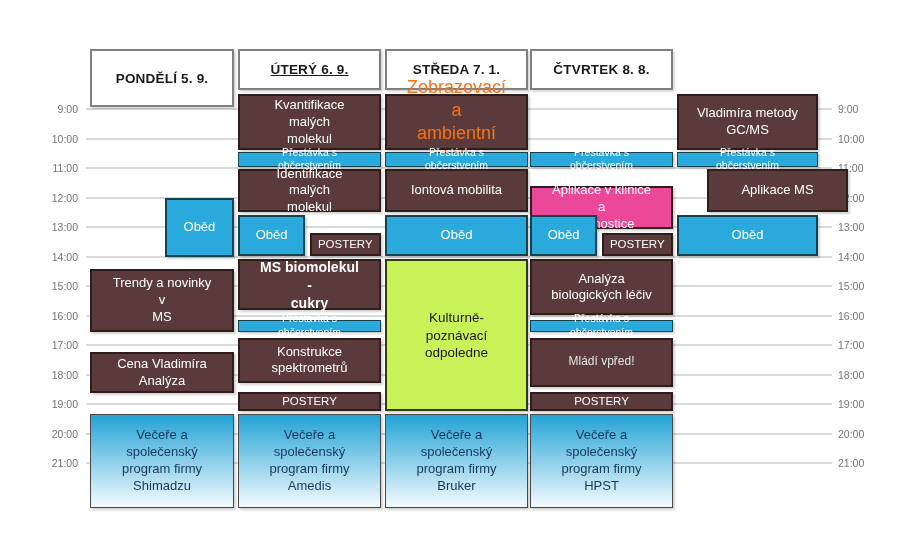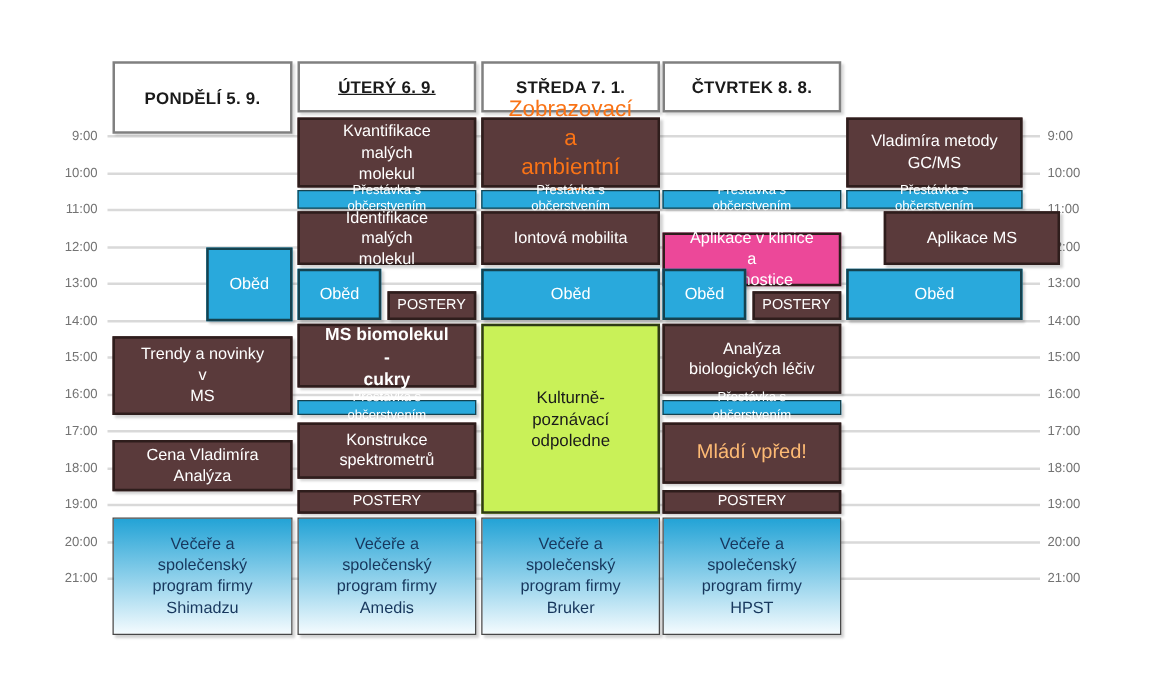--- a/index.html
+++ b/index.html
@@ -107,21 +107,21 @@
 program firmy
 Bruker</div>
     <div class="event" style="left: 530px; top: 151.775px; width: 143px; height: 14.75px; background: rgb(41, 169, 220); border: 1.5px solid rgb(21, 66, 79); color: rgb(255, 255, 255); font-size: 10.5px;">Přestávka s občerstvením</div>
     <div class="event" style="left: 530px; top: 186px; width: 143px; height: 42.775px; background: #ec4899; border: 2px solid rgb(46, 29, 28); color: rgb(255, 255, 255); font-size: 13px;">Aplikace v klinice a
 diagnostice</div>
     <div class="event" style="left: 530px; top: 215.2px; width: 67.21px; height: 41.3px; background: rgb(41, 169, 220); border: 2px solid rgb(21, 66, 79); color: rgb(255, 255, 255); font-size: 13px;">Oběd</div>
     <div class="event" style="left: 601.5px; top: 232.9px; width: 71.5px; height: 23.01px; background: rgb(90, 58, 59); border: 2px solid rgb(46, 29, 28); color: rgb(255, 255, 255); font-size: 11.5px;">POSTERY</div>
     <div class="event" style="left: 530px; top: 259.45px; width: 143px; height: 56.05px; background: rgb(90, 58, 59); border: 2px solid rgb(46, 29, 28); color: rgb(255, 255, 255); font-size: 13px;">Analýza
 biologických léčiv</div>
     <div class="event" style="left: 530px; top: 319.925px; width: 143px; height: 11.8px; background: rgb(41, 169, 220); border: 1.5px solid rgb(21, 66, 79); color: rgb(255, 255, 255); font-size: 10.5px;">Přestávka s občerstvením</div>
-    <div class="event" style="left: 530px; top: 337.625px; width: 143px; height: 49.265px; background: rgb(90, 58, 59); border: 2px solid rgb(46, 29, 28); color: #fdba74; font-size: 16px;">Mládí vpřed!</div>
+    <div class="event" style="left: 530px; top: 337.625px; width: 143px; height: 49.265px; background: rgb(90, 58, 59); border: 2px solid rgb(46, 29, 28); color: #e5e5e5; font-size: 12px;">Mládí vpřed!</div>
     <div class="event" style="left: 530px; top: 392.2px; width: 143px; height: 19.175px; background: rgb(90, 58, 59); border: 2px solid rgb(46, 29, 28); color: rgb(255, 255, 255); font-size: 11.5px;">POSTERY</div>
     <div class="event" style="left: 530px; top: 414.325px; width: 143px; height: 93.515px; background: linear-gradient(rgb(35, 163, 214) 0%, rgb(244, 251, 254) 100%); border: 1.5px solid rgb(71, 71, 71); color: rgb(23, 55, 93); font-size: 13px;">Večeře a
 společenský
 program firmy
 HPST</div>
     <div class="event" style="left: 677px; top: 94.25px; width: 141px; height: 56.05px; background: rgb(90, 58, 59); border: 2px solid rgb(46, 29, 28); color: rgb(255, 255, 255); font-size: 13px;">Vladimíra metody
 GC/MS</div>
     <div class="event" style="left: 677px; top: 151.775px; width: 141px; height: 14.75px; background: rgb(41, 169, 220); border: 1.5px solid rgb(21, 66, 79); color: rgb(255, 255, 255); font-size: 10.5px;">Přestávka s občerstvením</div>
     <div class="event" style="left: 677px; top: 169.475px; width: 141px; height: 42.775px; background: rgb(90, 58, 59); border: 2px solid rgb(46, 29, 28); color: rgb(255, 255, 255); font-size: 13px; margin-left: 30px;">Aplikace MS</div>
     <div class="event" style="left: 677px; top: 215.2px; width: 141px; height: 41.3px; background: rgb(41, 169, 220); border: 2px solid rgb(21, 66, 79); color: rgb(255, 255, 255); font-size: 13px;">Oběd</div>

